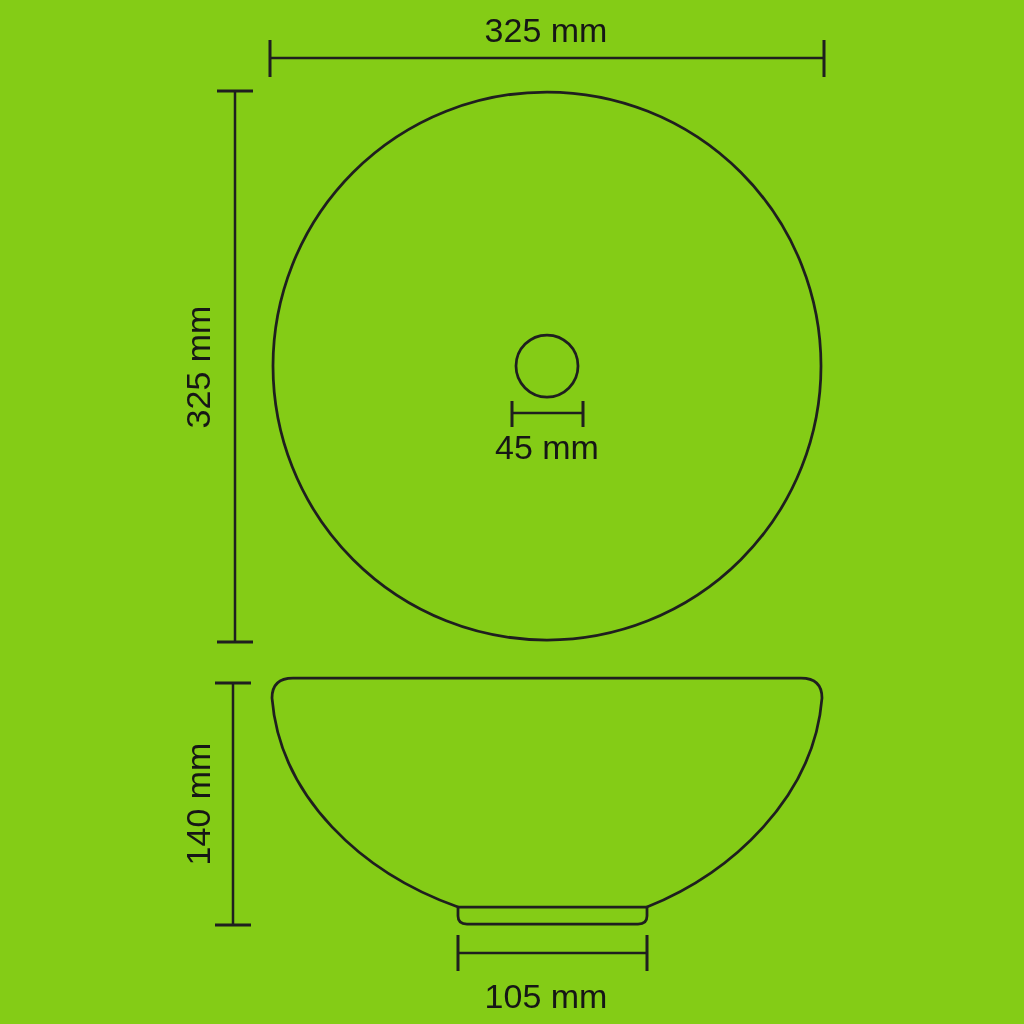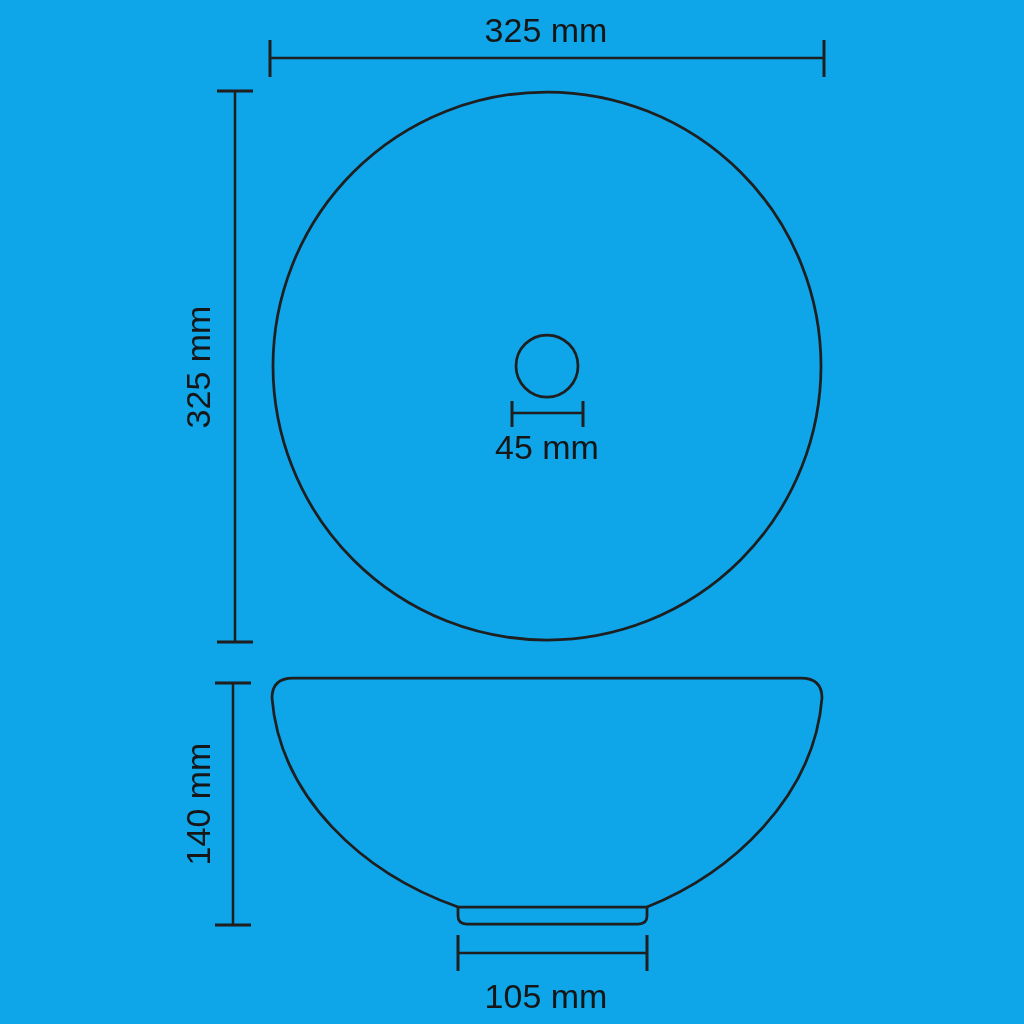--- a/index.html
+++ b/index.html
@@ -4,21 +4,21 @@
 <style>
   html, body {
     margin: 0;
     padding: 0;
     background: #ffffff;
   }
   .canvas {
     position: relative;
     width: 1024px;
     height: 1024px;
-    background: #0ea5e9;
+    background: #84cc16;
     overflow: hidden;
   }
   svg { display: block; }
   .outline {
     fill: none;
     stroke: #1f1f1f;
     stroke-width: 2.75;
     stroke-linecap: round;
     stroke-linejoin: round;
   }

